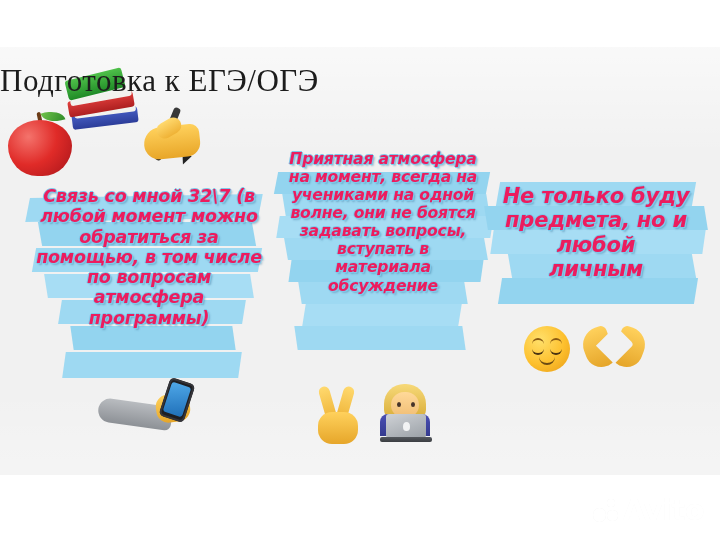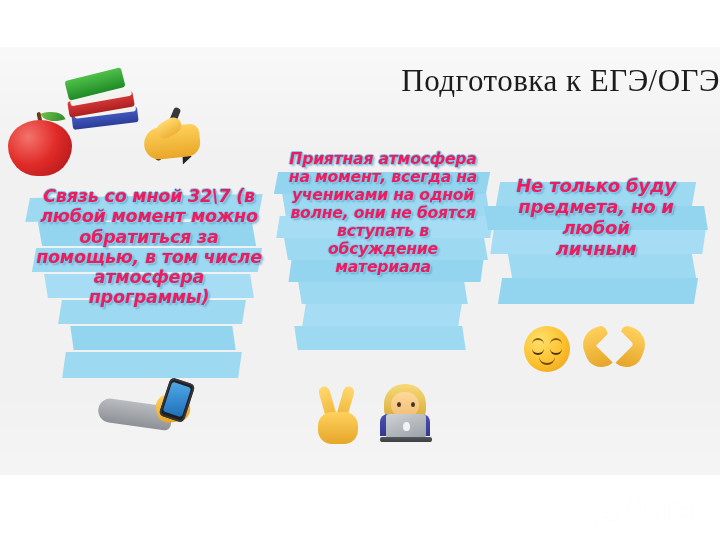--- a/index.html
+++ b/index.html
@@ -39,21 +39,21 @@
     background: linear-gradient(180deg, rgba(255,255,255,.55) 0%, rgba(255,255,255,0) 25%, rgba(255,255,255,0) 80%, rgba(255,255,255,.25) 100%);
     pointer-events:none;
   }
 
   
   .title {
     position: absolute;
     left: 0;
     top: 63px;
     width: 720px;
-    text-align: right;
+    text-align: left;
     font-family: "Liberation Serif", "DejaVu Serif", serif;
     font-size: 31px;
     letter-spacing: .5px;
     color: #1c1c1c;
     white-space: nowrap;
     z-index: 9;
   }
 
   
   .hl {
@@ -91,23 +91,23 @@
     font-size: 17.5px;
   }
   #block-middle {
     left: 272px;
     top: 150px;
     width: 222px;
     font-size: 15.6px;
   }
   #block-right {
     left: 482px;
-    top: 176px;
+    top: 184px;
     width: 228px;
-    font-size: 18px;
+    font-size: 21px;
   }
   #block-right .lastline { letter-spacing: .4px; }
 
   
   .art { position:absolute; z-index:7; }
 
   
   #apple-emoji { left: 8px; top: 108px; width: 64px; height: 68px; }
   #apple-emoji .body {
     position:absolute; left:0; top:12px; width:64px; height:56px;
@@ -322,32 +322,34 @@
   <div class="hl" style="left:510px; top:254px; width:184px; height:24px; transform:skewX(10deg);"></div>
   <div class="hl s2" style="left:500px; top:278px; width:196px; height:26px; transform:skewX(-9deg);"></div>
 
   <div class="title">Подготовка к ЕГЭ/ОГЭ</div>
 
   <div class="block" id="block-left">
     <div>Связь со мной 32\7 (в</div>
     <div>любой момент можно</div>
     <div>обратиться за</div>
     <div>помощью, в том числе</div>
+    <div>по вопросам</div>
     <div>атмосфера</div>
     <div>программы)</div>
   </div>
 
   <div class="block" id="block-middle">
     <div>Приятная атмосфера</div>
     <div>на момент, всегда на</div>
     <div>учениками на одной</div>
     <div>волне, они не боятся</div>
+    <div>задавать вопросы,</div>
     <div>вступать в</div>
+    <div>материала</div>
     <div>обсуждение</div>
-    <div>материала</div>
   </div>
 
   <div class="block" id="block-right">
     <div>Не только буду</div>
     <div>предмета, но и любой</div>
     <div>личным</div>
   </div>
 
   <div class="art" id="books-emoji" title="books">
     <i class="b1"></i>

